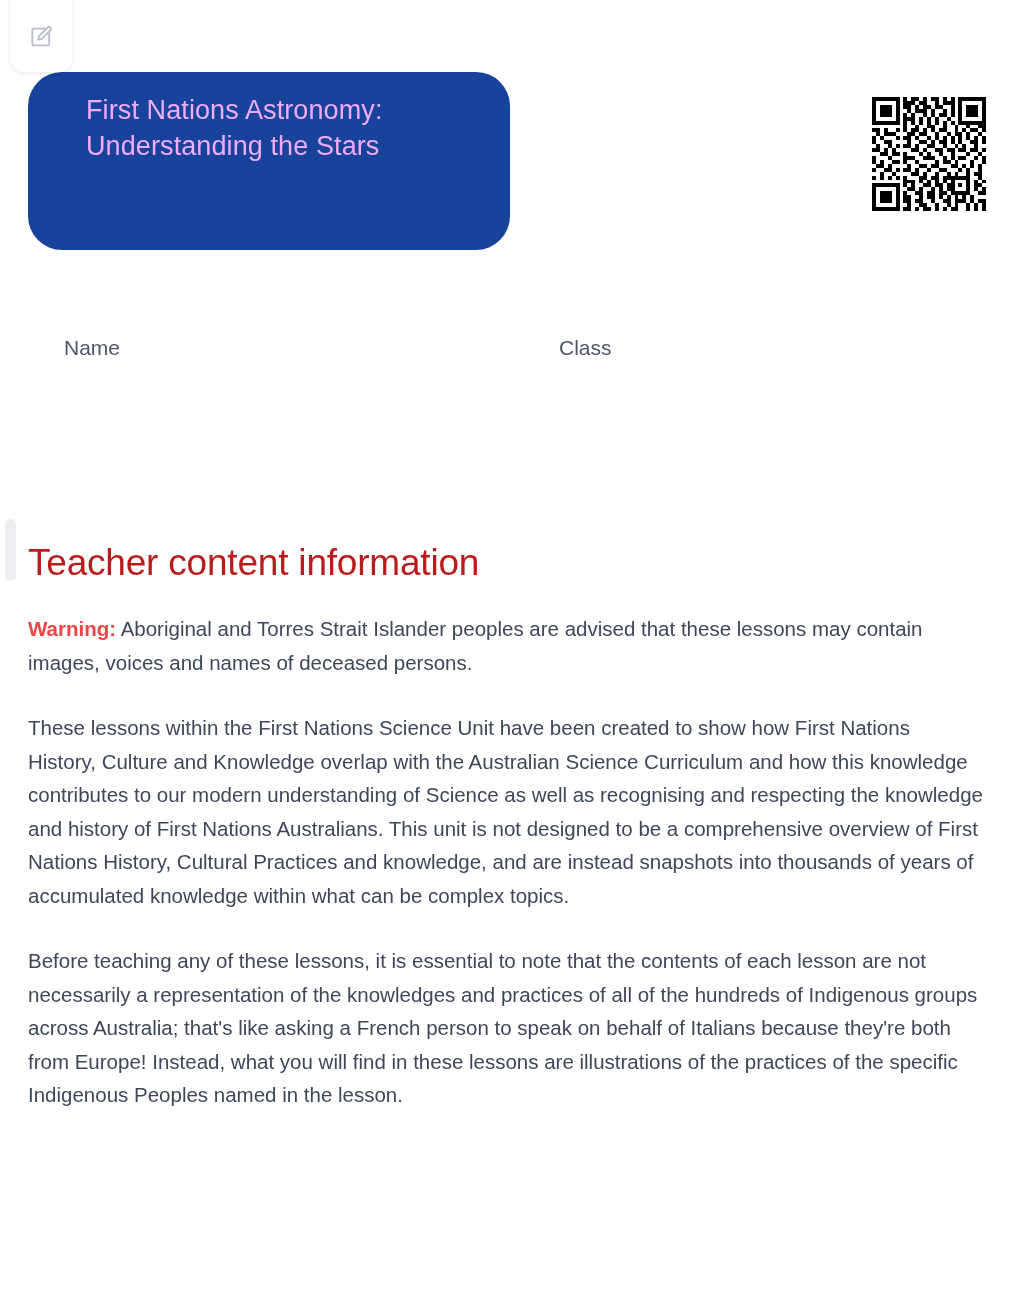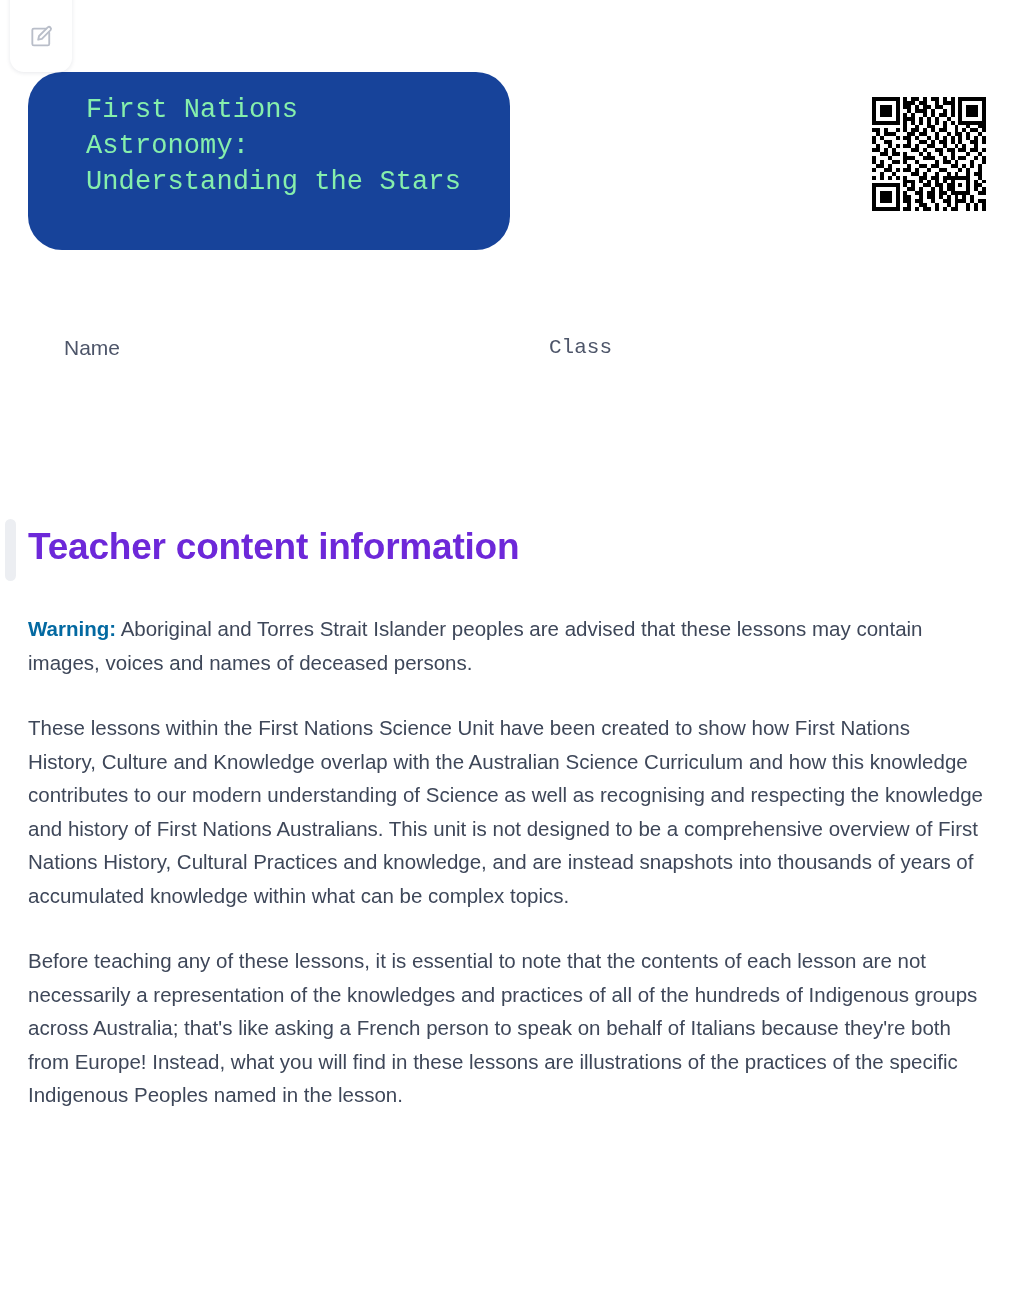--- a/index.html
+++ b/index.html
@@ -46,26 +46,25 @@
     background: #17439a;
     border-radius: 34px;
     box-sizing: border-box;
     padding: 20px 46px 20px 58px;
     display: flex;
     align-items: flex-start;
     z-index: 2;
   }
   .title-card h1 {
     margin: 0;
-    color: #86efac;
+    color: #f0abfc;
     font-size: 27px;
     line-height: 36px;
     font-weight: 500;
     letter-spacing: 0.1px;
-    font-family: Liberation Mono, monospace;
   }
 
   
   .qr-wrap {
     position: absolute;
     left: 872px;
     top: 97px;
     width: 114px;
     height: 114px;
   }
@@ -82,21 +81,21 @@
   }
   .field-label {
     position: absolute;
     top: 0;
     font-size: 21px;
     line-height: 30px;
     color: #4d5569;
     font-weight: 400;
   }
   .field-name  { left: 0px; }
-  .field-class { left: 485px; font-family: Liberation Mono, monospace; }
+  .field-class { left: 495px; }
 
   
   .section-heading-wrap {
     position: absolute;
     left: 0px;
     top: 516px;
     width: 980px;
     height: 64px;
   }
   .heading-bar {
@@ -104,42 +103,42 @@
     left: 5px;
     top: 3px;
     width: 11px;
     height: 62px;
     background: #eceef2;
     border-radius: 6px;
   }
   .section-heading {
     position: absolute;
     left: 28px;
-    top: 0;
+    top: 16px;
     margin: 0;
     font-size: 37px;
     line-height: 62px;
-    font-weight: 700;
-    color: #6d28d9;
+    font-weight: 400;
+    color: #b91c1c;
     letter-spacing: -0.2px;
   }
 
   
   .body-copy {
     position: absolute;
     left: 28px;
     top: 612px;
     width: 955px;
     font-size: 20.5px;
     line-height: 33.5px;
     color: #3e4759;
   }
   .body-copy p { margin: 0 0 32px 0; }
   .body-copy p:last-child { margin-bottom: 8px; }
-  .body-copy strong { color: #0369a1; font-weight: 700; }
+  .body-copy strong { color: #ef4444; font-weight: 700; }
 </style>
 </head>
 <body>
 
 <div class="edit-tab">
   <span>
     <svg width="26" height="26" viewBox="0 0 24 24" fill="none" stroke="#b9bec9" stroke-width="1.7" stroke-linecap="round" stroke-linejoin="round">
       <path d="M16.8 4.2H5.4A1.4 1.4 0 0 0 4 5.6v12.8a1.4 1.4 0 0 0 1.4 1.4h12.8a1.4 1.4 0 0 0 1.4-1.4V8.1"></path>
       <path d="M18.2 3.1a1.85 1.85 0 0 1 2.6 2.6l-8 8-3.4.8.8-3.4z"></path>
     </svg>

